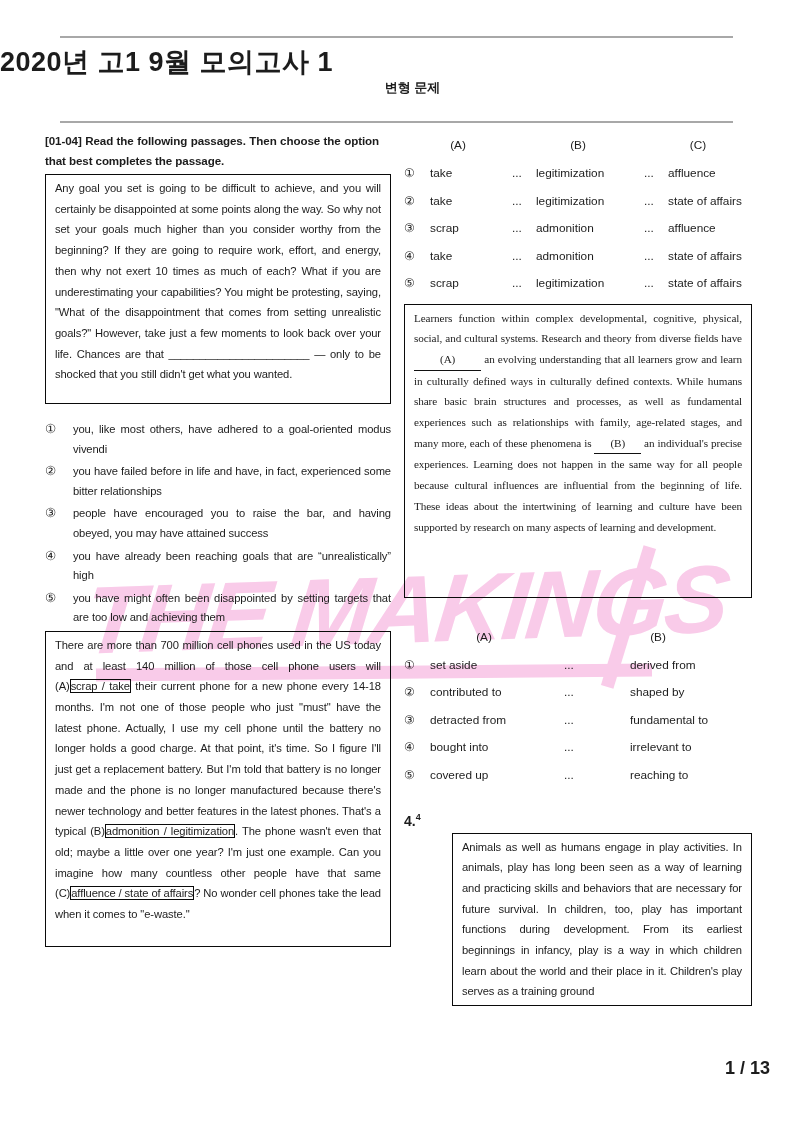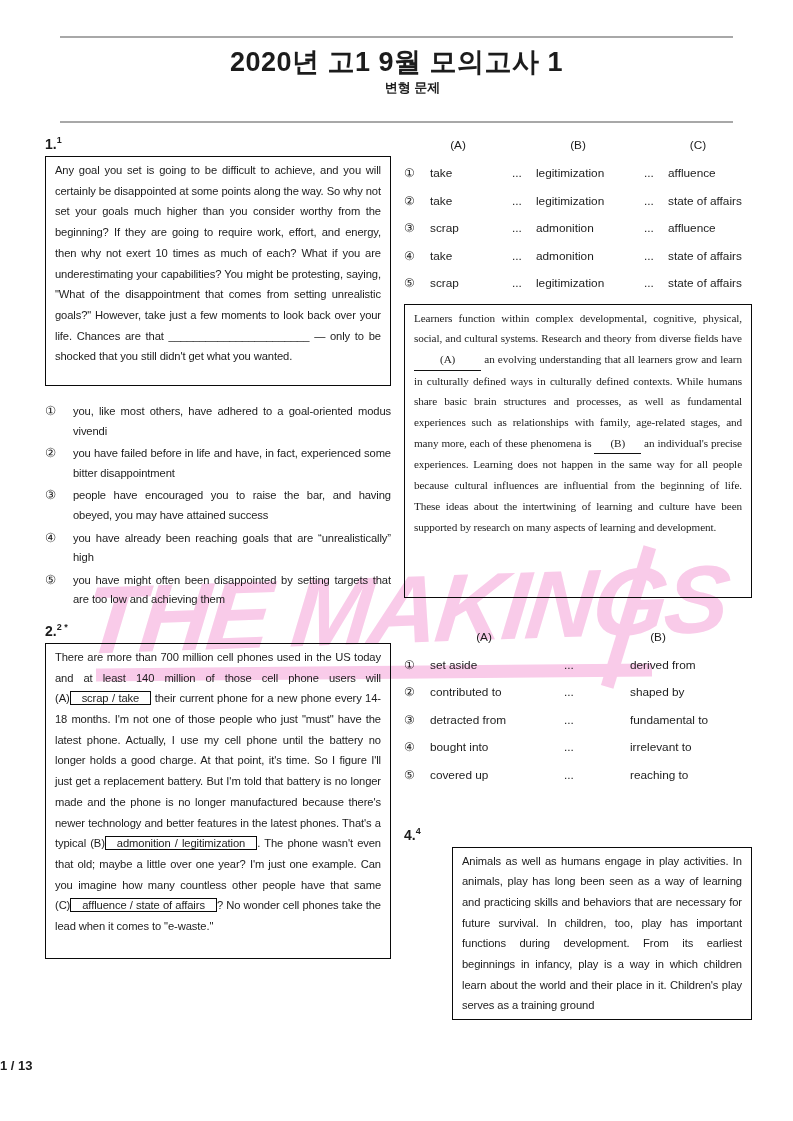--- a/index.html
+++ b/index.html
@@ -25,21 +25,21 @@
   .watermark-tail {
     position:absolute; left:622px; top:544px; width:13px; height:146px;
     background:#f9cbe9; transform:rotate(17deg); z-index:0;
   }
 
   
   .rule { position:absolute; left:60px; width:673px; height:0; border-top:2px solid #a8a8a8; }
   .rule-top { top:36px; }
   .rule-bottom { top:121px; }
   .title {
-    position:absolute; top:44px; left:0; width:100%; text-align:center;
+    position:absolute; top:44px; left:0; width:100%; 
     font-size:27px; font-weight:bold; letter-spacing:0.5px;
   }
   .subtitle {
     position:absolute; top:79px; left:16px; width:100%; text-align:center;
     font-size:13px; font-weight:bold;
   }
 
   
   .col-left  { position:absolute; left:45px;  top:131px; width:346px; }
   .col-right { position:absolute; left:404px; top:138px; width:348px; }
@@ -56,21 +56,21 @@
     margin-top:3px; padding:3px 9px;
     font-size:11.2px; line-height:20.7px; text-align:justify;
     letter-spacing:-0.1px;
   }
   .pb-1 { min-height:230px; }
   .pb-2 { min-height:316px; }
   .pb-3 { min-height:294px;font-family:Liberation Serif, serif; }
   .pb-4 { min-height:148px;margin-left:48px; }
 
   .choice-box {
-    border:1.3px solid #0a0a0a; padding:0 11px; white-space:nowrap;
+    border:1.3px solid #0a0a0a; padding:0 0; white-space:nowrap;
   }
   .blank-label {
     display:inline-block; border-bottom:1.4px solid #111; padding:0 26px;
   }
   .blank-label.b { padding:0 16px; }
 
   .options { margin-top:16px; }
   .option { display:flex; margin-bottom:3px; font-size:11.2px; line-height:19.6px; }
   .option .marker { flex:none; width:28px; font-size:12.5px; }
   .option .otext { flex:1; text-align:justify; letter-spacing:-0.1px; }
@@ -90,76 +90,75 @@
   .t1 .c-c { flex:1; }
   .t2 .h-a { width:160px; text-align:center; }
   .t2 .h-b { flex:1; text-align:center; }
   .t2 .c-m { width:26px; font-size:12px; }
   .t2 .c-a { width:134px; }
   .t2 .c-d1 { width:66px; }
   .t2 .c-b { flex:1; }
 
   .mt-q3 { margin-top:22px; }
   .mt-t2 { margin-top:32px; }
-  .mt-q4 { margin-top:40px; }
+  .mt-q4 { margin-top:26px; }
   .mt-q2 { margin-top:12px; }
 
   .footer {
-    position:absolute; top:1058px; left:0; width:770px; text-align:left;
-    font-size:13px; font-weight:bold;
+    position:absolute; top:1058px; left:0; width:770px; text-align:right;
+    font-size:18px; font-weight:bold;
   }
 </style>
 </head>
 <body>
 
 <div class="page">
 
   <div class="watermark">THE MAKINGS</div>
   <div class="watermark-underline"></div>
   <div class="watermark-tail"></div>
 
   <div class="rule rule-top"></div>
   <div class="title">2020년 고1 9월 모의고사 1</div>
   <div class="subtitle">변형 문제</div>
   <div class="rule rule-bottom"></div>
 
   <div class="col-left">
 
-
-    <div class="qlabel"><span>1.</span><sup class="qsup">1</sup></div>
+    <p class="instructions">[01-04] Read the following passages. Then choose the option that best completes the passage.</p>
+
     <div class="passage-box pb-1">
       <span>Any goal you set is going to be difficult to achieve, and you will certainly be disappointed at some points along the way. So why not set your goals much higher than you consider worthy from the beginning? If they are going to require work, effort, and energy, then why not exert 10 times as much of each? What if you are underestimating your capabilities? You might be protesting, saying, "What of the disappointment that comes from setting unrealistic goals?" However, take just a few moments to look back over your life. Chances are that</span>
       <span>_______________________</span>
       <span>— only to be shocked that you still didn't get what you wanted.</span>
     </div>
 
     <div class="options">
       <div class="option">
         <span class="marker">①</span>
         <span class="otext">you, like most others, have adhered to a goal-oriented modus vivendi</span>
       </div>
       <div class="option">
         <span class="marker">②</span>
-        <span class="otext">you have failed before in life and have, in fact, experienced some bitter disappointment</span>
+        <span class="otext">you have failed before in life and have, in fact, experienced some bitter relationships</span>
       </div>
       <div class="option">
         <span class="marker">③</span>
         <span class="otext">people have encouraged you to raise the bar, and having obeyed, you may have attained success</span>
       </div>
       <div class="option">
         <span class="marker">④</span>
         <span class="otext">you have already been reaching goals that are “unrealistically” high</span>
       </div>
       <div class="option">
         <span class="marker">⑤</span>
         <span class="otext">you have might often been disappointed by setting targets that are too low and achieving them</span>
       </div>
     </div>
 
-    <div class="qlabel mt-q2"><span>2.</span><sup class="qsup">2 *</sup></div>
     <div class="passage-box pb-2">
       <span>There are more than 700 million cell phones used in the US today and at least 140 million of those cell phone users will (A)</span><span class="choice-box">scrap / take</span>
       <span>their current phone for a new phone every 14-18 months. I'm not one of those people who just "must" have the latest phone. Actually, I use my cell phone until the battery no longer holds a good charge. At that point, it's time. So I figure I'll just get a replacement battery. But I'm told that battery is no longer made and the phone is no longer manufactured because there's newer technology and better features in the latest phones. That's a typical (B)</span><span class="choice-box">admonition / legitimization</span><span>. The phone wasn't even that old; maybe a little over one year? I'm just one example. Can you imagine how many countless other people have that same (C)</span><span class="choice-box">affluence / state of affairs</span><span>? No wonder cell phones take the lead when it comes to "e-waste."</span>
     </div>
 
   </div>
 
   <div class="col-right">
 
     <div class="qtable t1">

